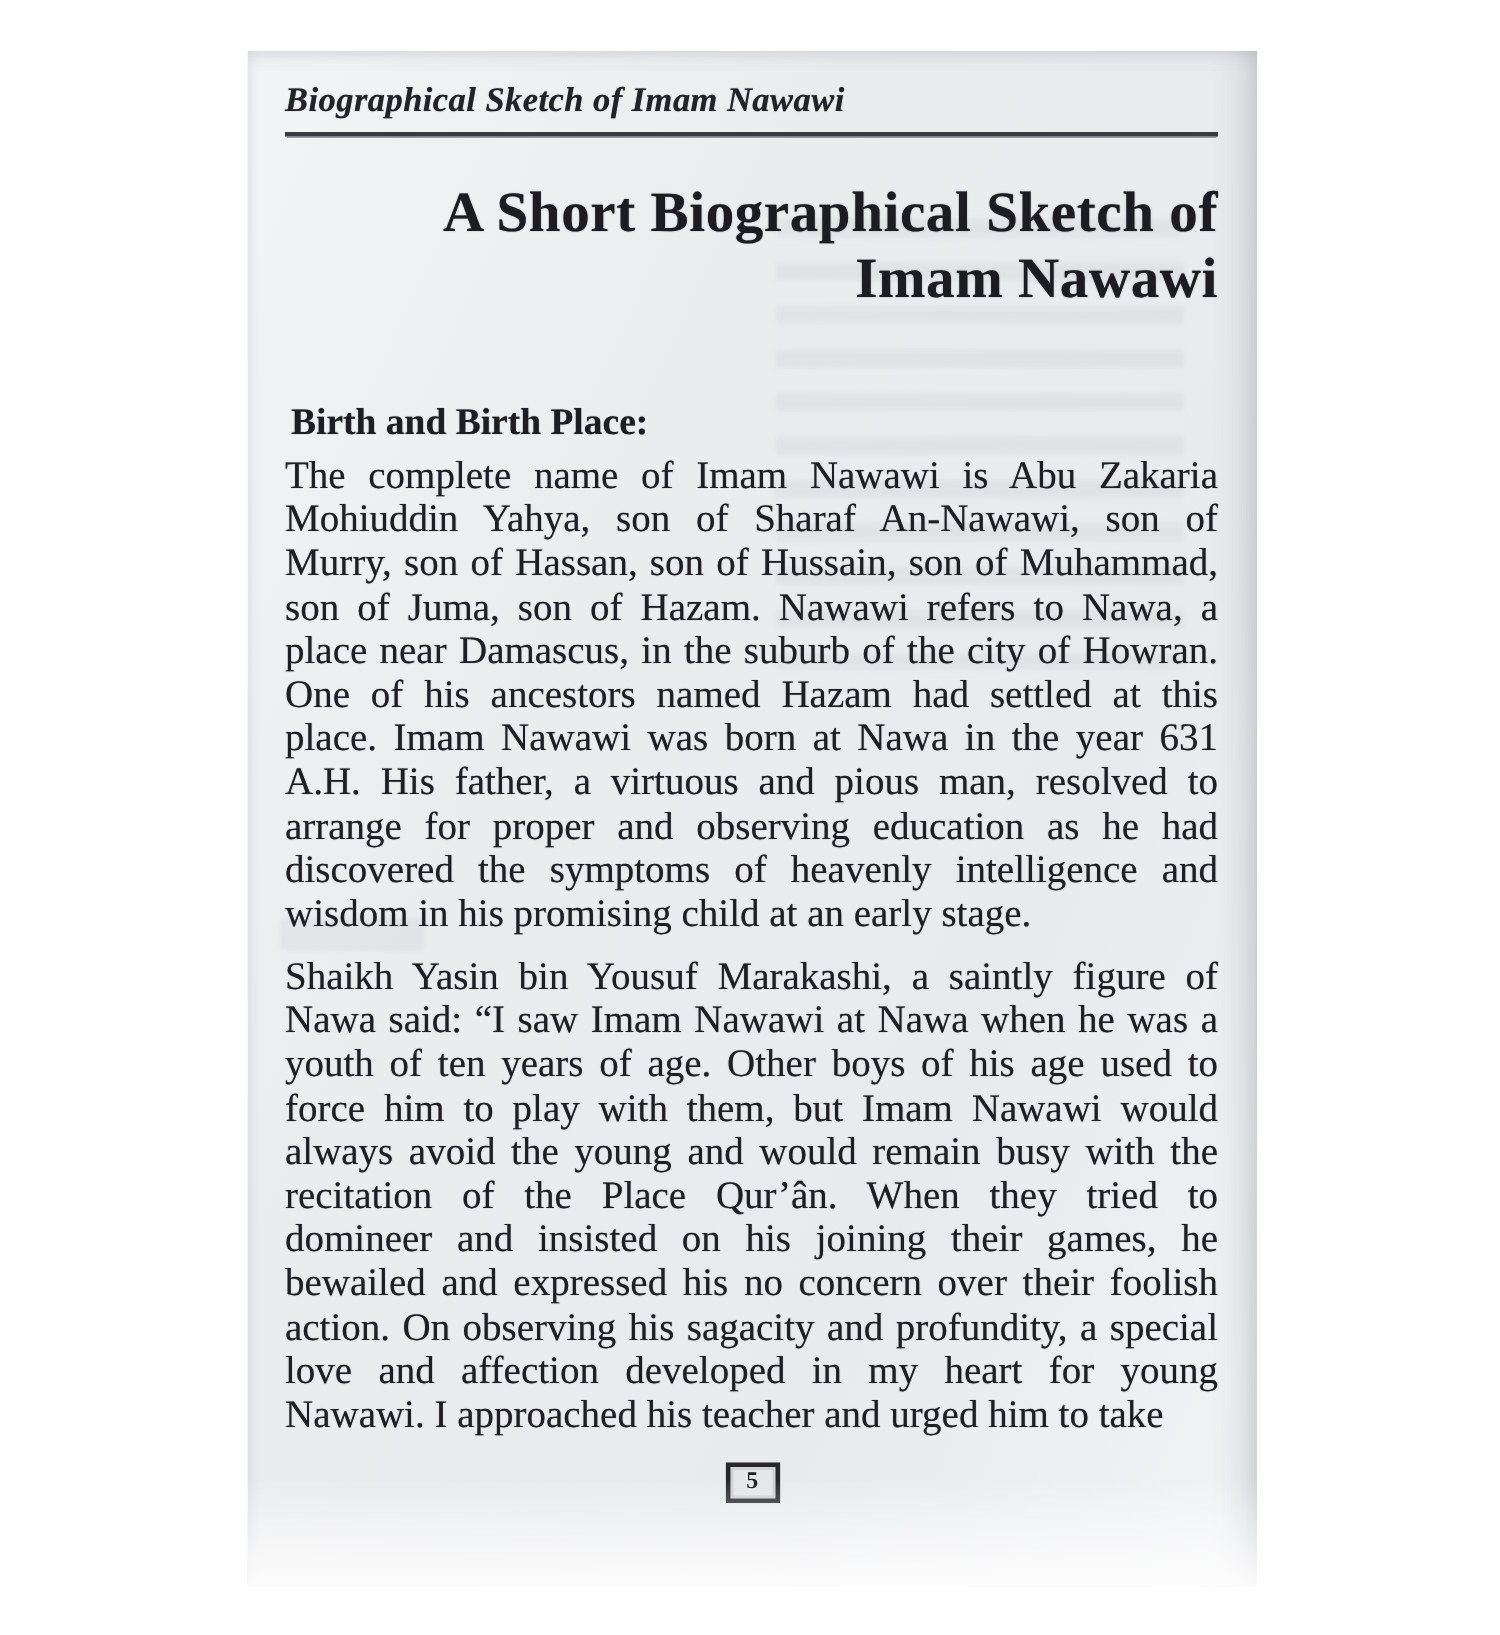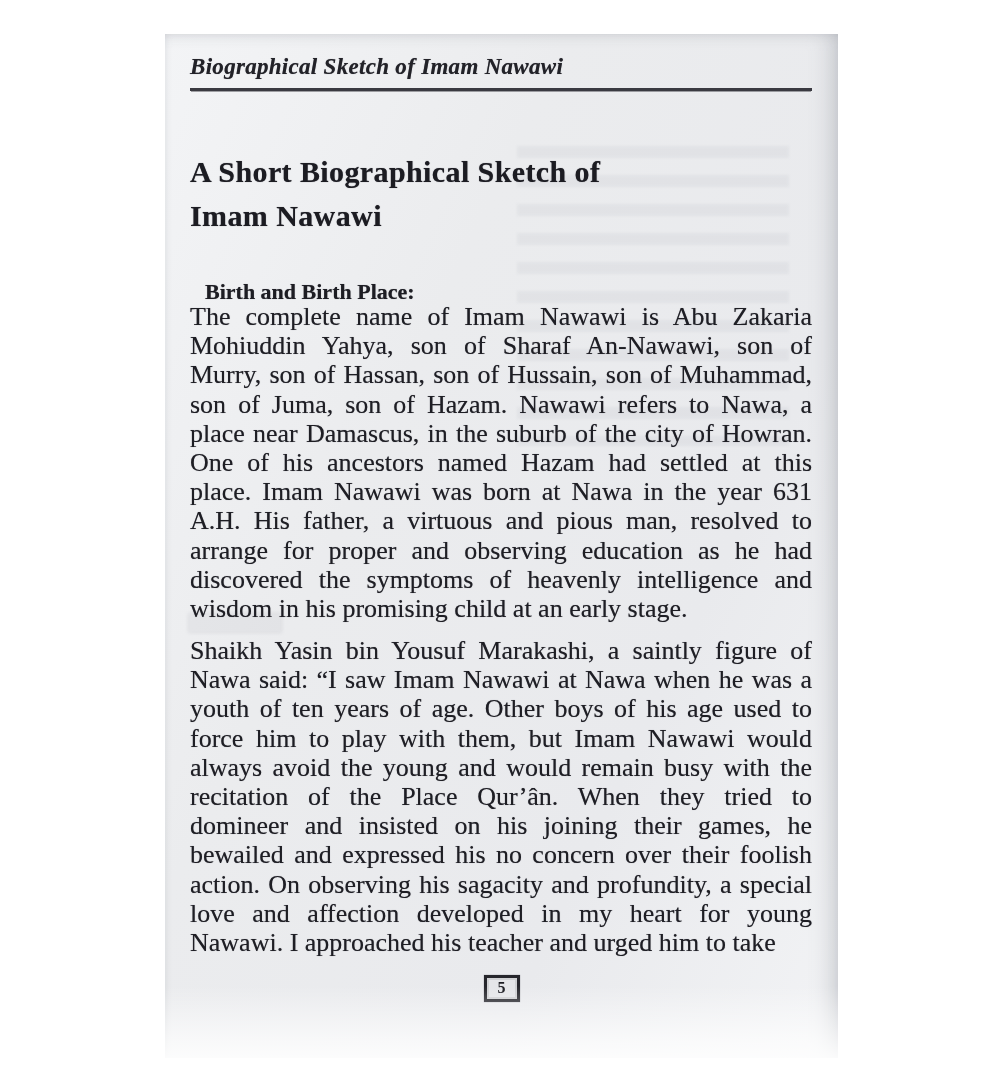--- a/index.html
+++ b/index.html
@@ -55,35 +55,35 @@
     text-shadow: 0 0 0.7px rgba(30,30,40,0.6);
   }
   .header-rule {
     top: 54px;
     height: 3px;
     background: #3a3a41;
     box-shadow: 0 2px 0 -1px rgba(58,58,65,0.45);
   }
   
   .page-title {
-    top: 116px;
+    top: 86px;
     margin: 0;
-    text-align: left;
-    font-size: 30px;
+    text-align: right;
+    font-size: 38px;
     line-height: 44px;
     font-weight: bold;
     letter-spacing: 0.4px;
     color: #1c1c22;
     text-shadow: 0 0 0.8px rgba(25,25,35,0.65);
   }
   
   .section-heading {
     top: 230px;
-    margin: 15px;
-    font-size: 22px;
+    margin: 4px;
+    font-size: 25px;
     font-weight: bold;
     color: #1d1d23;
     text-shadow: 0 0 0.7px rgba(25,25,35,0.6);
   }
   
   .para { position: absolute; left: 25px; width: 622px; }
   .para-1 { top: 268px; }
   .para-2 { top: 602px; }
   .ln {
     font-size: 26px;

